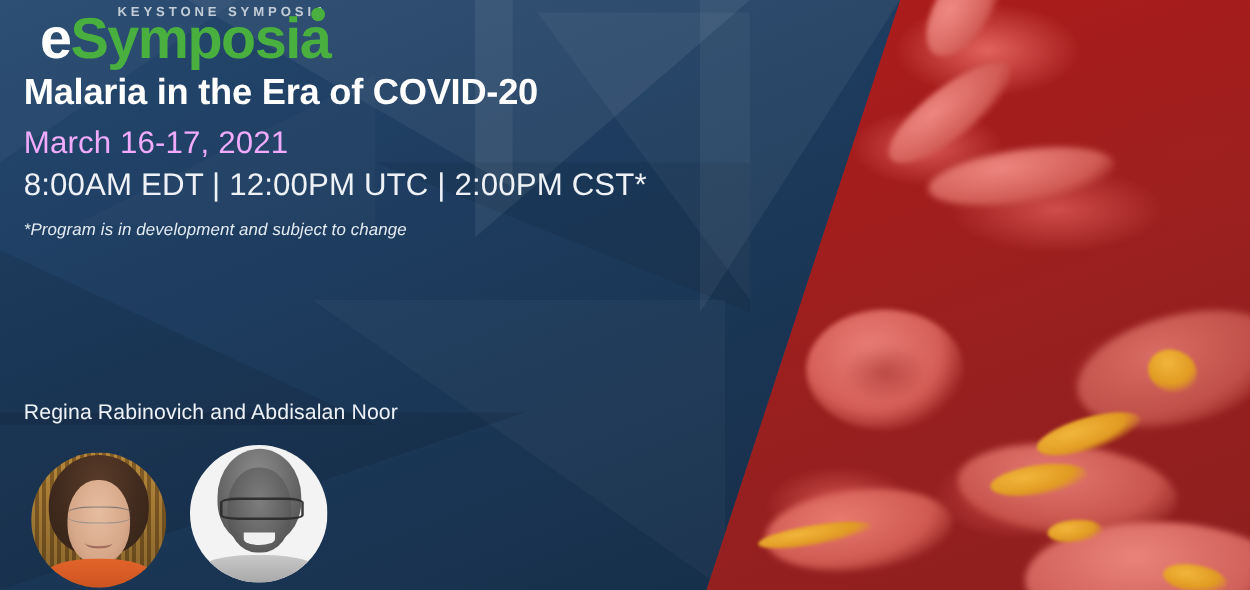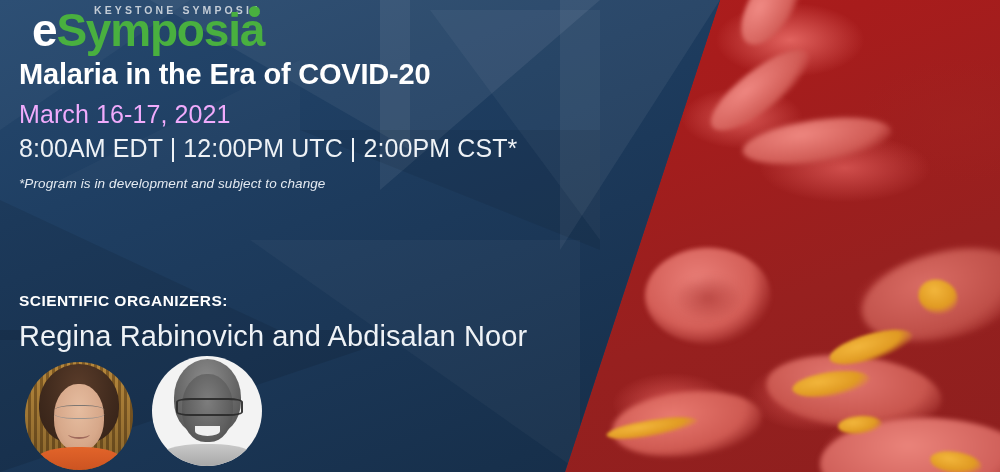--- a/index.html
+++ b/index.html
@@ -79,21 +79,21 @@
     letter-spacing:.1px;white-space:nowrap;text-align:right;
   }
 
   .organizers-label{
     position:absolute;left:19px;top:292px;
     font-size:15.5px;font-weight:700;color:#ffffff;
     letter-spacing:.45px;white-space:nowrap;
   }
   .organizers-names{
     position:absolute;left:19px;top:320px;
-    font-size:29px;font-weight:400;color:#eef2f6;
+    font-size:17px;font-weight:400;color:#eef2f6;
     letter-spacing:.1px;white-space:nowrap;
   }
 
   
   .avatar{position:absolute;border-radius:50%;overflow:hidden;}
   .avatar-1{left:25px;top:362px;width:108px;height:108px;}
   .avatar-2{left:152px;top:356px;width:110px;height:110px;}
 
   .av1-bg{position:absolute;inset:0;
     background:
@@ -172,21 +172,20 @@
       <div class="logo-tag">KEYSTONE SYMPOSIA</div>
       <div class="logo-word"><span class="logo-e">e</span><span class="logo-sym">Symposia</span></div>
       <div class="logo-dot"></div>
     </div>
 
     <div class="title">Malaria in the Era of COVID-20</div>
     <div class="dates">March 16-17, 2021</div>
     <div class="times">8:00AM EDT | 12:00PM UTC | 2:00PM CST*</div>
     <div class="note">*Program is in development and subject to change</div>
 
-    <div class="organizers-label">SCIENTIFIC ORGANIZERS:</div>
     <div class="organizers-names">Regina Rabinovich and Abdisalan Noor</div>
 
     <div class="avatar avatar-1">
       <div class="av1-bg"></div>
       <div class="av1-shade"></div>
       <div class="av1-hair"></div>
       <div class="av1-face"></div>
       <div class="av1-glasses"></div>
       <div class="av1-smile"></div>
       <div class="av1-shirt"></div>

